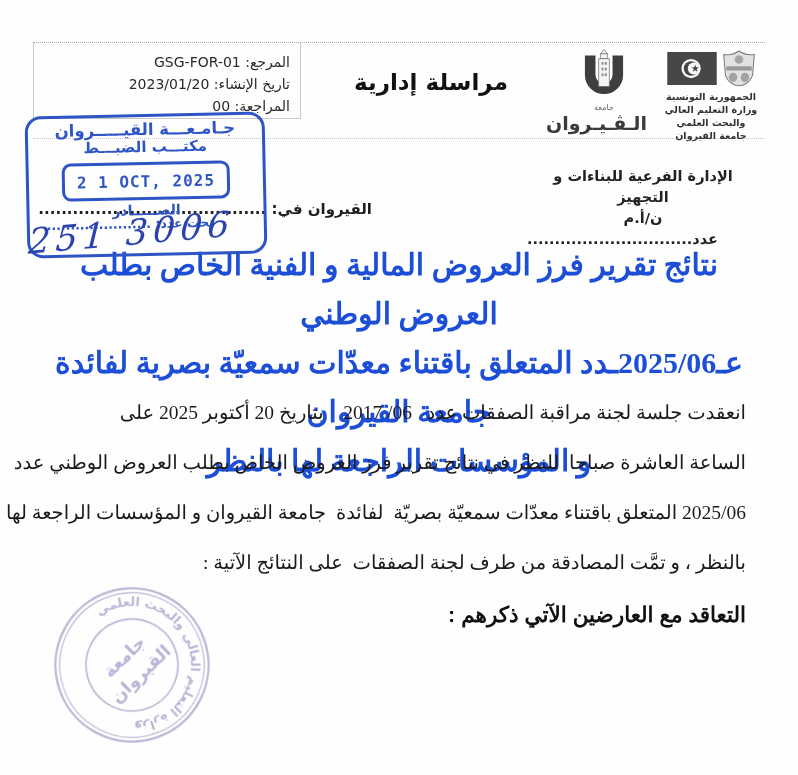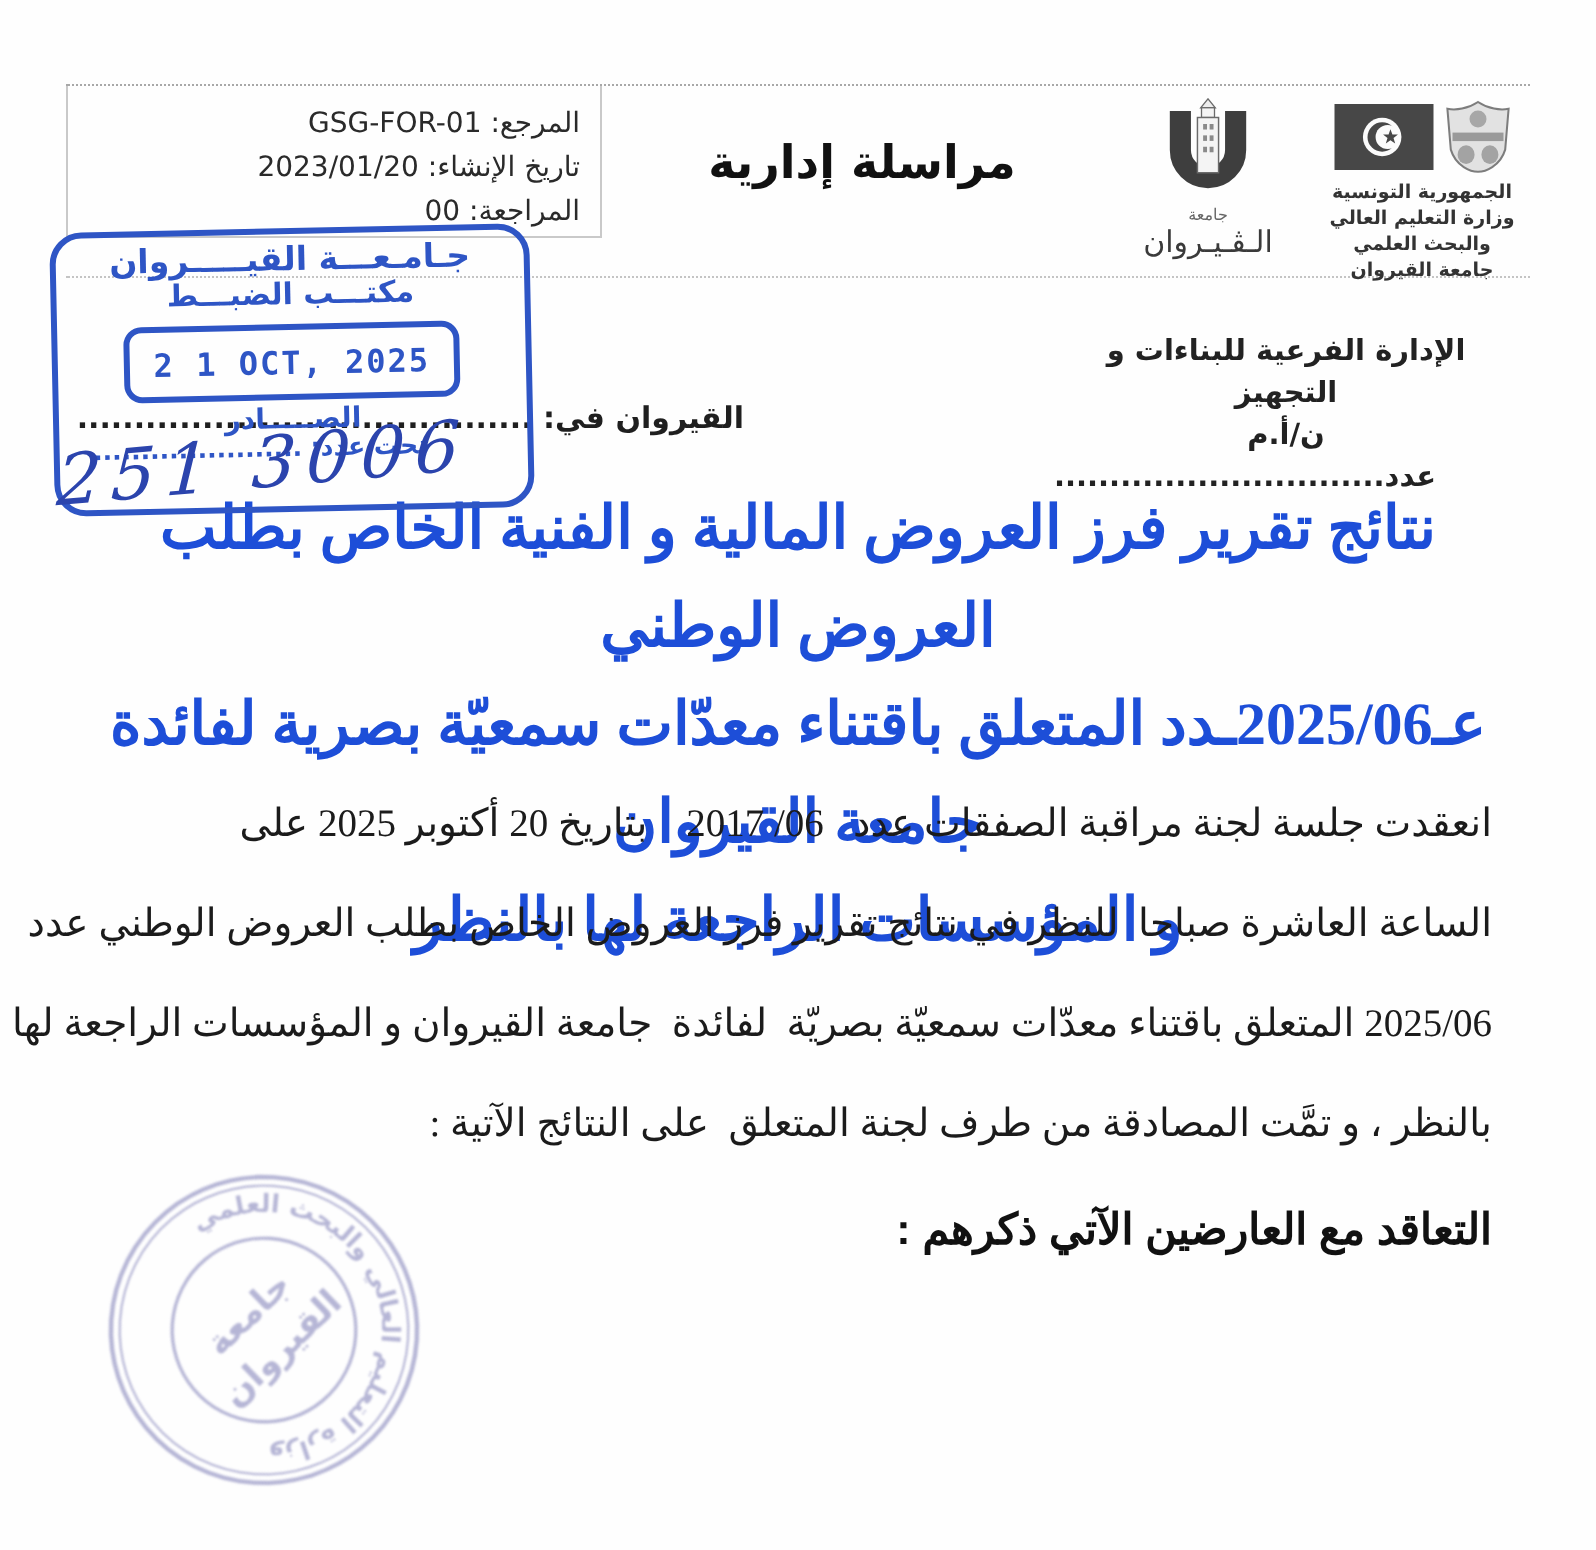--- a/index.html
+++ b/index.html
@@ -17,21 +17,21 @@
     width:268px;height:76px;border:1px solid #c9c9c9;border-top:none;
     padding:8px 10px 0 6px;box-sizing:border-box;
     font-size:14px;line-height:22px;color:#2a2a2a;text-align:right;direction:rtl;
   }
   .doc-type{
     flex:1;text-align:center;margin-top:26px;font-size:23px;font-weight:bold;color:#111;
   }
   .logos{display:flex;gap:10px;align-items:flex-start;margin-top:6px;}
   .uni-logo{width:86px;text-align:center;}
   .uni-small{font-size:8px;color:#666;letter-spacing:1px;margin-top:-2px;}
-  .uni-name{font-size:15px;font-weight:normal;color:#3a3a3a;letter-spacing:1px;}
+  .uni-name{font-size:19px;font-weight:bold;color:#3a3a3a;letter-spacing:1px;}
   .republic{width:108px;text-align:center;}
   .flag-row{display:flex;justify-content:center;align-items:center;gap:5px;margin-bottom:3px;}
   .rep-line{font-size:9.5px;font-weight:bold;color:#333;line-height:13px;direction:rtl;}
   
   .registry-stamp{
     position:absolute;left:26px;top:114px;width:240px;height:142px;
     border:3px solid #2e55c5;border-radius:16px;transform:rotate(-1.2deg);
     z-index:3;box-sizing:border-box;background:transparent;
   }
   .stamp-org{margin-top:3px;text-align:center;font-size:16.5px;font-weight:bold;color:#2e55c5;direction:rtl;}
@@ -158,21 +158,21 @@
   <div class="title-block">
     <div>نتائج تقرير فرز العروض المالية و الفنية الخاص بطلب العروض الوطني</div>
     <div>عـ2025/06ـدد المتعلق باقتناء معدّات سمعيّة بصرية لفائدة جامعة القيروان</div>
     <div>و المؤسسات الراجعة لها بالنظر</div>
   </div>
 
   <div class="body-block">
     <div class="body-line">انعقدت جلسة لجنة مراقبة الصفقات عدد   06/ 2017    بتاريخ 20 أكتوبر 2025 على</div>
     <div class="body-line">الساعة العاشرة صباحا  للنظر في نتائج تقرير فرز العروض الخاص بطلب العروض الوطني عدد</div>
     <div class="body-line">2025/06 المتعلق باقتناء معدّات سمعيّة بصريّة  لفائدة  جامعة القيروان و المؤسسات الراجعة لها</div>
-    <div class="body-line">بالنظر ، و تمَّت المصادقة من طرف لجنة المتعلق  على النتائج الآتية :</div>
+    <div class="body-line">بالنظر ، و تمَّت المصادقة من طرف لجنة الصفقات  على النتائج الآتية :</div>
   </div>
 
   <div class="closing">التعاقد مع العارضين الآتي ذكرهم :</div>
 
   <svg class="round-stamp" viewBox="0 0 150 150">
     <defs>
       <path id="ringPath" d="M 75,75 m -54,0 a 54,54 0 1,1 108,0 a 54,54 0 1,1 -108,0"></path>
     </defs>
     <circle cx="75" cy="75" r="70" fill="none" stroke="#6f6fae" stroke-width="2"></circle>
     <circle cx="75" cy="75" r="66" fill="none" stroke="#6f6fae" stroke-width="1"></circle>

